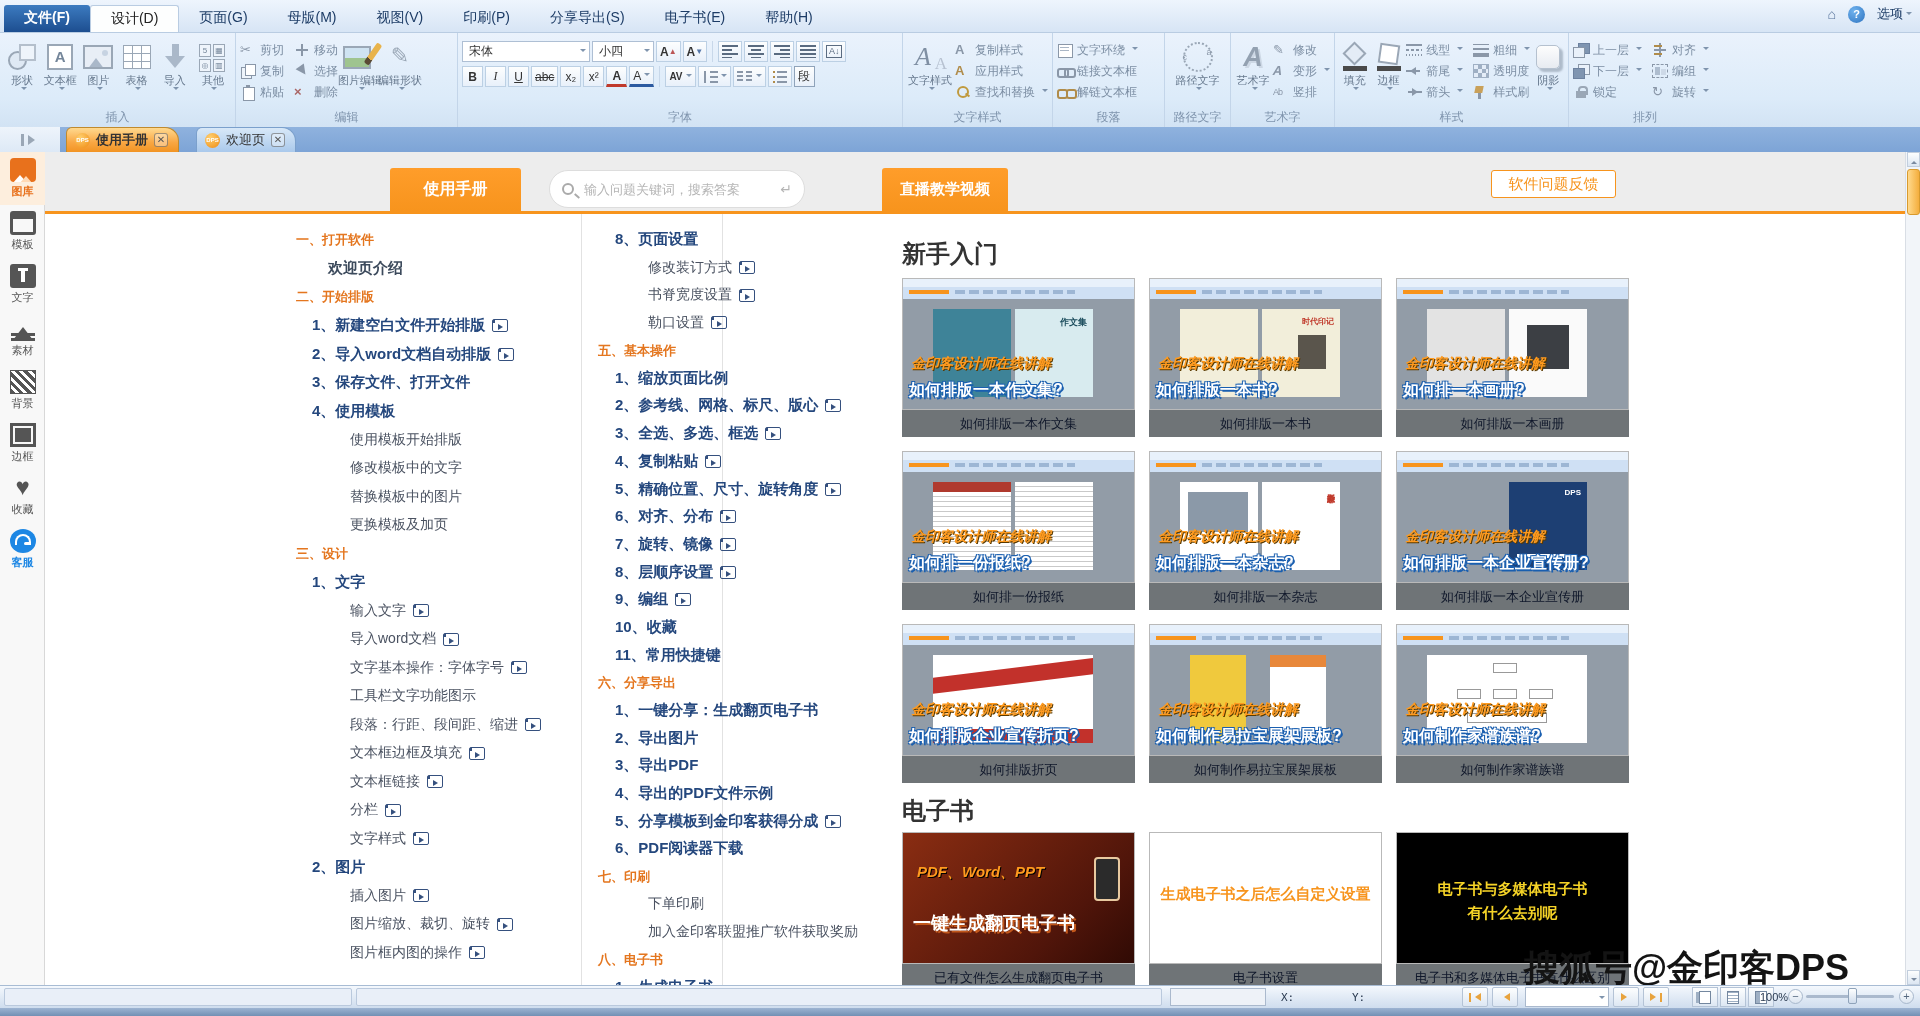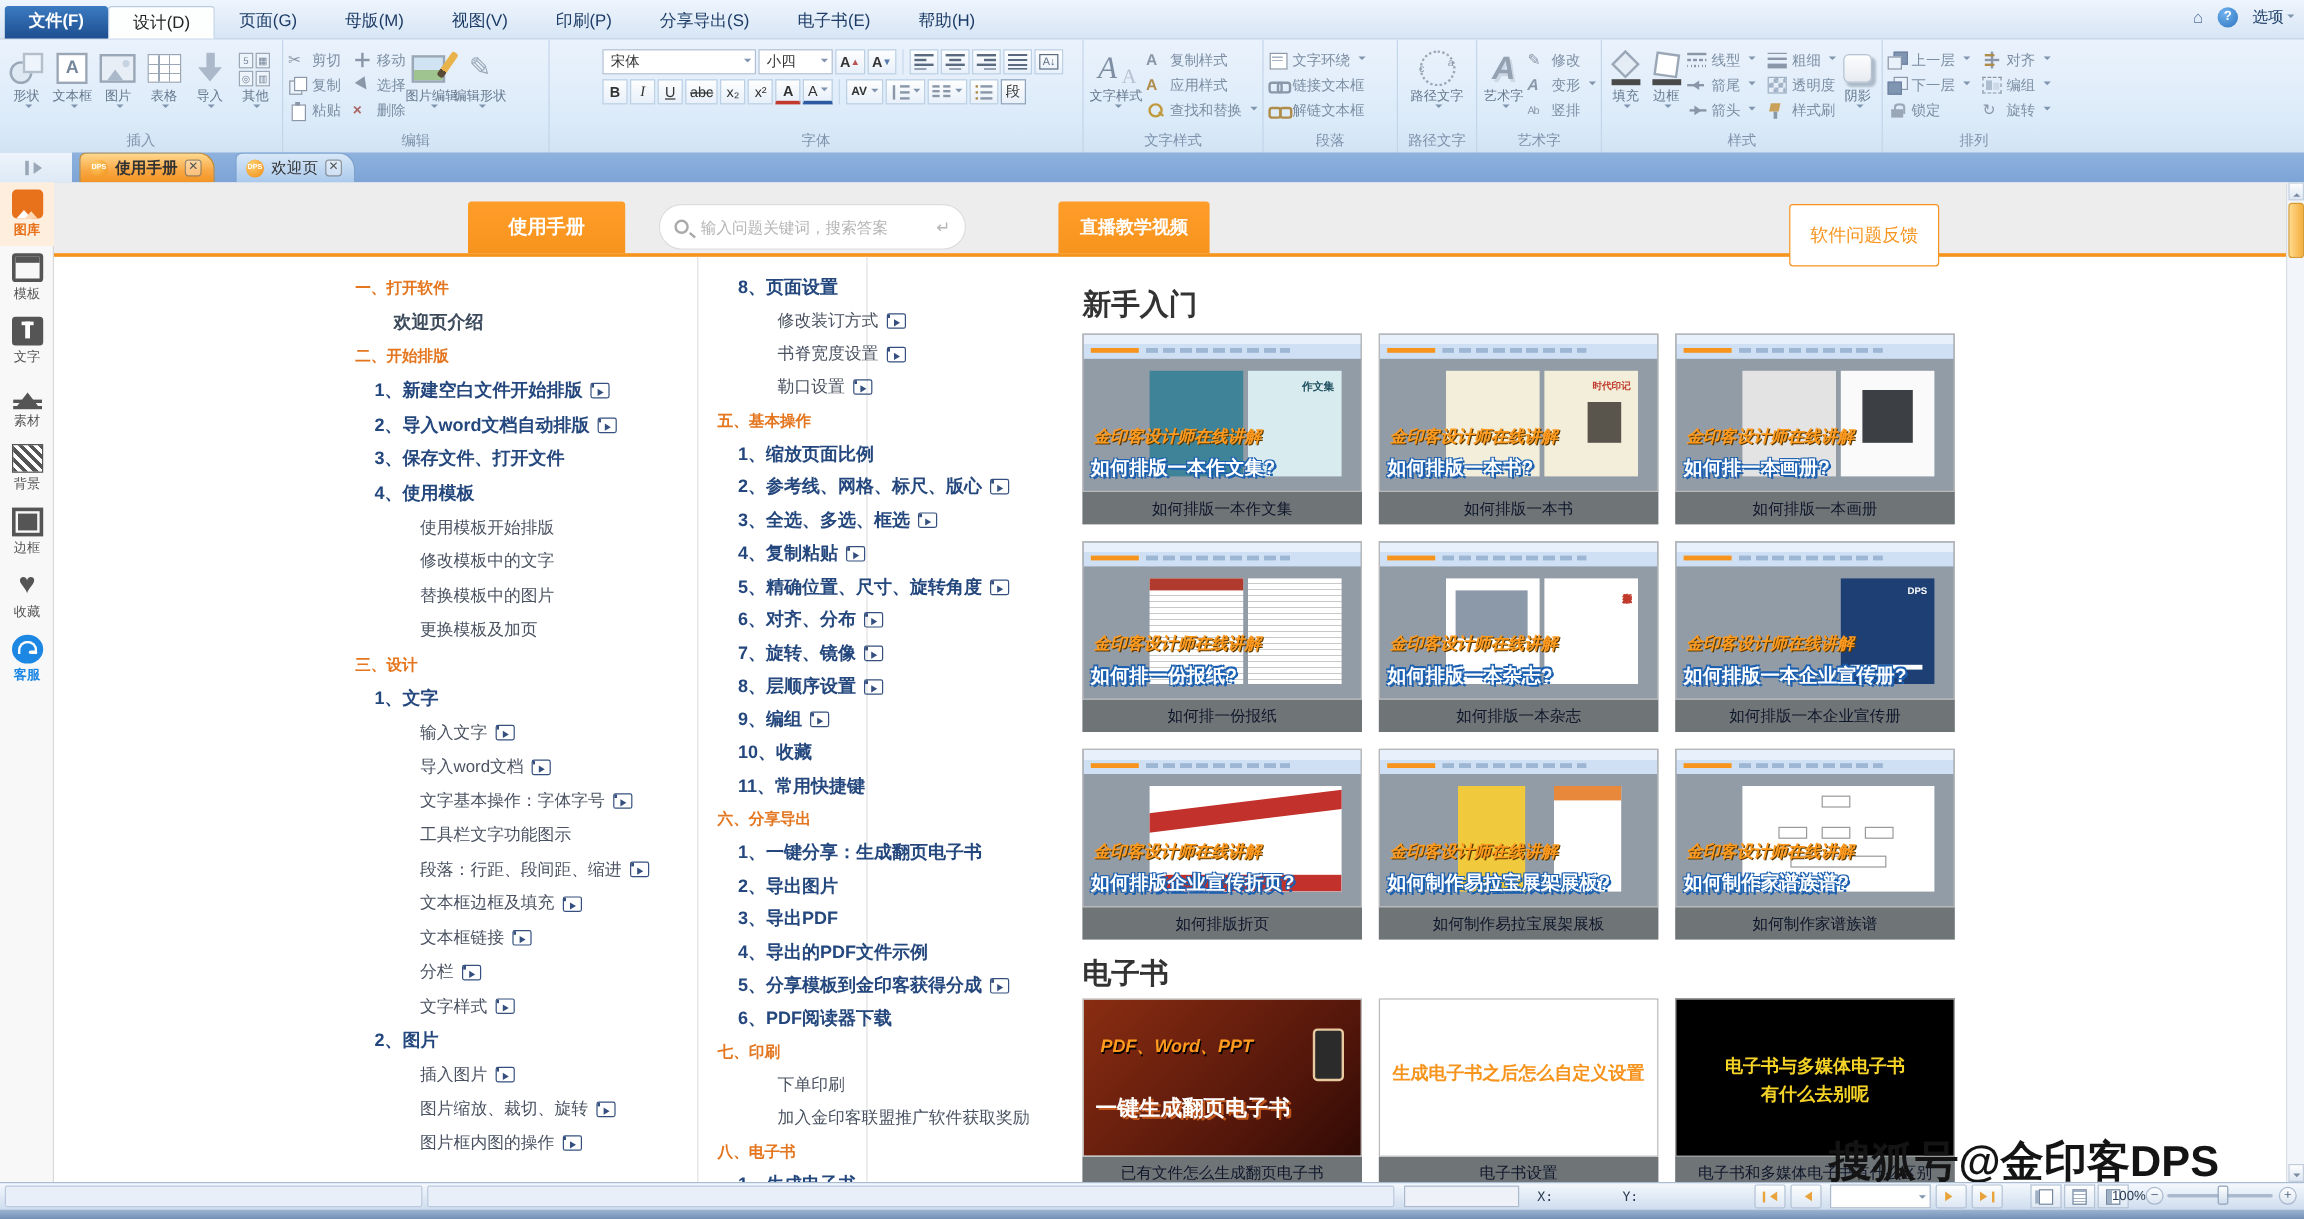--- a/index.html
+++ b/index.html
@@ -28,21 +28,21 @@
   .bigbtn .bic{height:34px;display:flex;align-items:center;justify-content:center;}
   .bigbtn .blab{font-size:11px;color:#67798e;white-space:nowrap;line-height:13px;}
   .scol{display:flex;flex-direction:column;justify-content:flex-start;gap:3px;padding-top:4px;}
   .sbtn{display:flex;align-items:center;gap:4px;font-size:12px;color:#7c8ea3;height:18px;white-space:nowrap;cursor:default;}
   .sgrid2{display:grid;grid-template-columns:auto auto;column-gap:10px;row-gap:3px;padding-top:4px;align-content:start;}
   .combo{background:#fff;border:1px solid #aebfd4;height:21px;display:flex;align-items:center;
     font-size:12px;color:#333;padding:0 3px 0 6px;justify-content:space-between;}
   .fbtn{min-width:21px;height:21px;border:1px solid #bcD0e4;border:1px solid #bcd0e4;background:linear-gradient(#fdfefe,#e8f0fa);
     display:flex;align-items:center;justify-content:center;font-size:12px;color:#333;padding:0 3px;cursor:default;}
   .frow{display:flex;gap:2px;align-items:center;}
-  .fontcol{display:flex;flex-direction:column;gap:4px;padding-top:4px;margin-left:40px;}
+  .fontcol{display:flex;flex-direction:column;gap:4px;padding-top:4px;}
   .vsep{width:1px;background:#c8d8ea;height:21px;margin:0 3px;}
 
   
   .ic{width:16px;height:14px;display:inline-block;position:relative;flex:none;}
   .ic:before,.ic:after{content:"";position:absolute;}
   .g{font-size:13px;line-height:14px;color:#8a97a8;font-style:normal;}
   .i-move:before{left:7px;top:1px;width:2px;height:12px;background:#8a97a8;}
   .i-move:after{left:2px;top:6px;width:12px;height:2px;background:#8a97a8;}
   .i-copy:before{left:1px;top:3px;width:9px;height:10px;border:1px solid #8a97a8;background:#eef4fb;}
   .i-copy:after{left:5px;top:0;width:9px;height:10px;border:1px solid #8a97a8;background:#fff;}
@@ -192,21 +192,21 @@
   .si-service{border-radius:50%;background:#1d87e4;}
   .si-service:before{left:5px;top:5px;width:12px;height:9px;border:2px solid #fff;border-bottom:none;border-radius:8px 8px 0 0;}
   .si-service:after{left:14px;top:13px;width:7px;height:3px;border-radius:2px;background:#fff;}
 
   
   .content{position:absolute;left:45px;top:152px;width:1860px;height:833px;background:#ededed;overflow:hidden;}
   .white-bg{position:absolute;left:0;top:62px;right:0;bottom:0;background:#fff;}
   .orange-line{position:absolute;left:0;top:59px;width:100%;height:3px;background:#f7941d;}
   .hd-btn{position:absolute;height:43px;border-radius:3px 3px 0 0;background:linear-gradient(#ff9d2a,#f7941d);
     color:#fff;font-size:16px;font-weight:bold;display:flex;align-items:center;justify-content:center;cursor:pointer;}
-  .hd-feedback{position:absolute;height:52px;background:#fff;border:1px solid #f7941d;border-radius:3px;color:#f7941d;
+  .hd-feedback{position:absolute;height:28px;background:#fff;border:1px solid #f7941d;border-radius:3px;color:#f7941d;
     font-size:15px;display:flex;align-items:center;justify-content:center;cursor:pointer;}
   .searchbox{position:absolute;left:504px;top:18px;width:256px;height:38px;background:#fff;border:1px solid #ddd;
     border-radius:19px;display:flex;align-items:center;padding:0 12px;gap:8px;}
   .searchbox .mag{width:12px;height:12px;border:2px solid #aaa;border-radius:50%;position:relative;flex:none;}
   .searchbox .mag:after{content:"";position:absolute;left:10px;top:10px;width:6px;height:2px;background:#aaa;transform:rotate(40deg);}
   .searchbox input{border:none;outline:none;flex:1;font-size:13px;color:#333;background:transparent;font-family:inherit;}
   .searchbox input::placeholder{color:#b5b5b5;}
   .searchbox .enter{color:#b5b5b5;font-size:14px;}
 
   .vdiv{position:absolute;top:62px;bottom:0;width:1px;background:#e2e2e2;}
@@ -227,21 +227,21 @@
 
   
   .sec-title{position:absolute;font-size:24px;font-weight:bold;color:#333;}
   .vrow{position:absolute;display:flex;gap:14px;}
   .vcard{width:233px;cursor:pointer;}
   .thumb{position:relative;width:233px;height:132px;background:#929ca7;border:1px solid #b9b9b9;overflow:hidden;}
   .chrome{position:absolute;left:0;top:0;width:100%;height:20px;background:linear-gradient(#e8f1fb 0 8px,#cfe0f4 8px);}
   .chrome:before{content:"";position:absolute;left:6px;top:11px;width:40px;height:4px;background:#f7941d;}
   .chrome:after{content:"";position:absolute;left:52px;top:11px;width:120px;height:4px;
     background:repeating-linear-gradient(90deg,#9db6d4 0 10px,transparent 10px 14px);}
-  .pg{position:absolute;top:30px;height:88px;margin-left:25px;}
+  .pg{position:absolute;top:30px;height:88px;}
   .ov1{position:absolute;left:8px;bottom:36px;font-size:14px;font-weight:bold;font-style:italic;color:#ff9a1e;
     text-shadow:1px 1px 0 #5a3a00;white-space:nowrap;}
   .ov2{position:absolute;left:6px;bottom:8px;font-size:16px;font-weight:bold;color:#fff;white-space:nowrap;
     text-shadow:-1px -1px 0 #1a5fb0,1px -1px 0 #1a5fb0,-1px 1px 0 #1a5fb0,2px 2px 0 #1a5fb0;}
   .cap{height:27px;background:#6f7477;color:#0f172a;font-size:13px;display:flex;align-items:center;justify-content:center;
     overflow:hidden;white-space:nowrap;}
   .thumb.eb-gen{background:linear-gradient(135deg,#8a2d12,#50150a 70%,#300a04);}
   .eb-o1{position:absolute;left:14px;top:30px;font-size:15px;font-weight:bold;font-style:italic;color:#ff9a1e;text-shadow:1px 1px 0 #000;}
   .eb-o2{position:absolute;left:10px;top:78px;font-size:18px;font-weight:bold;color:#fff;text-shadow:2px 2px 0 #c2571b;}
   .phone{position:absolute;right:14px;top:24px;width:26px;height:44px;border:2px solid #e8c9a0;border-radius:4px;background:#2b2b2b;}

